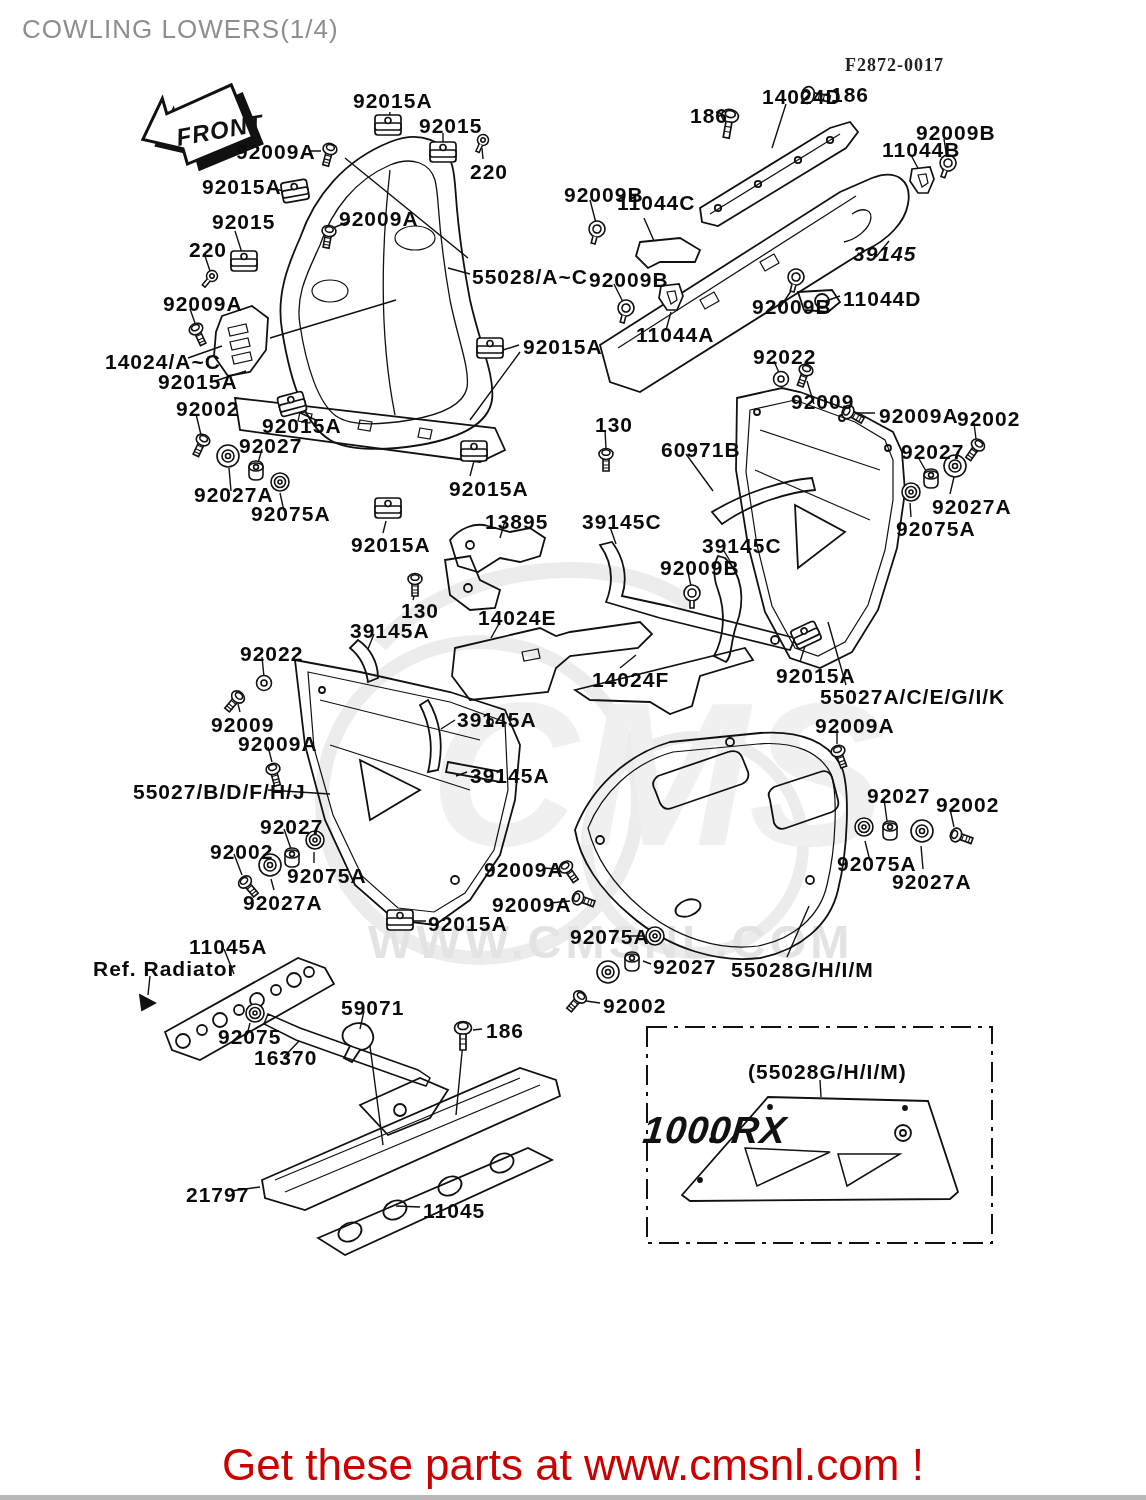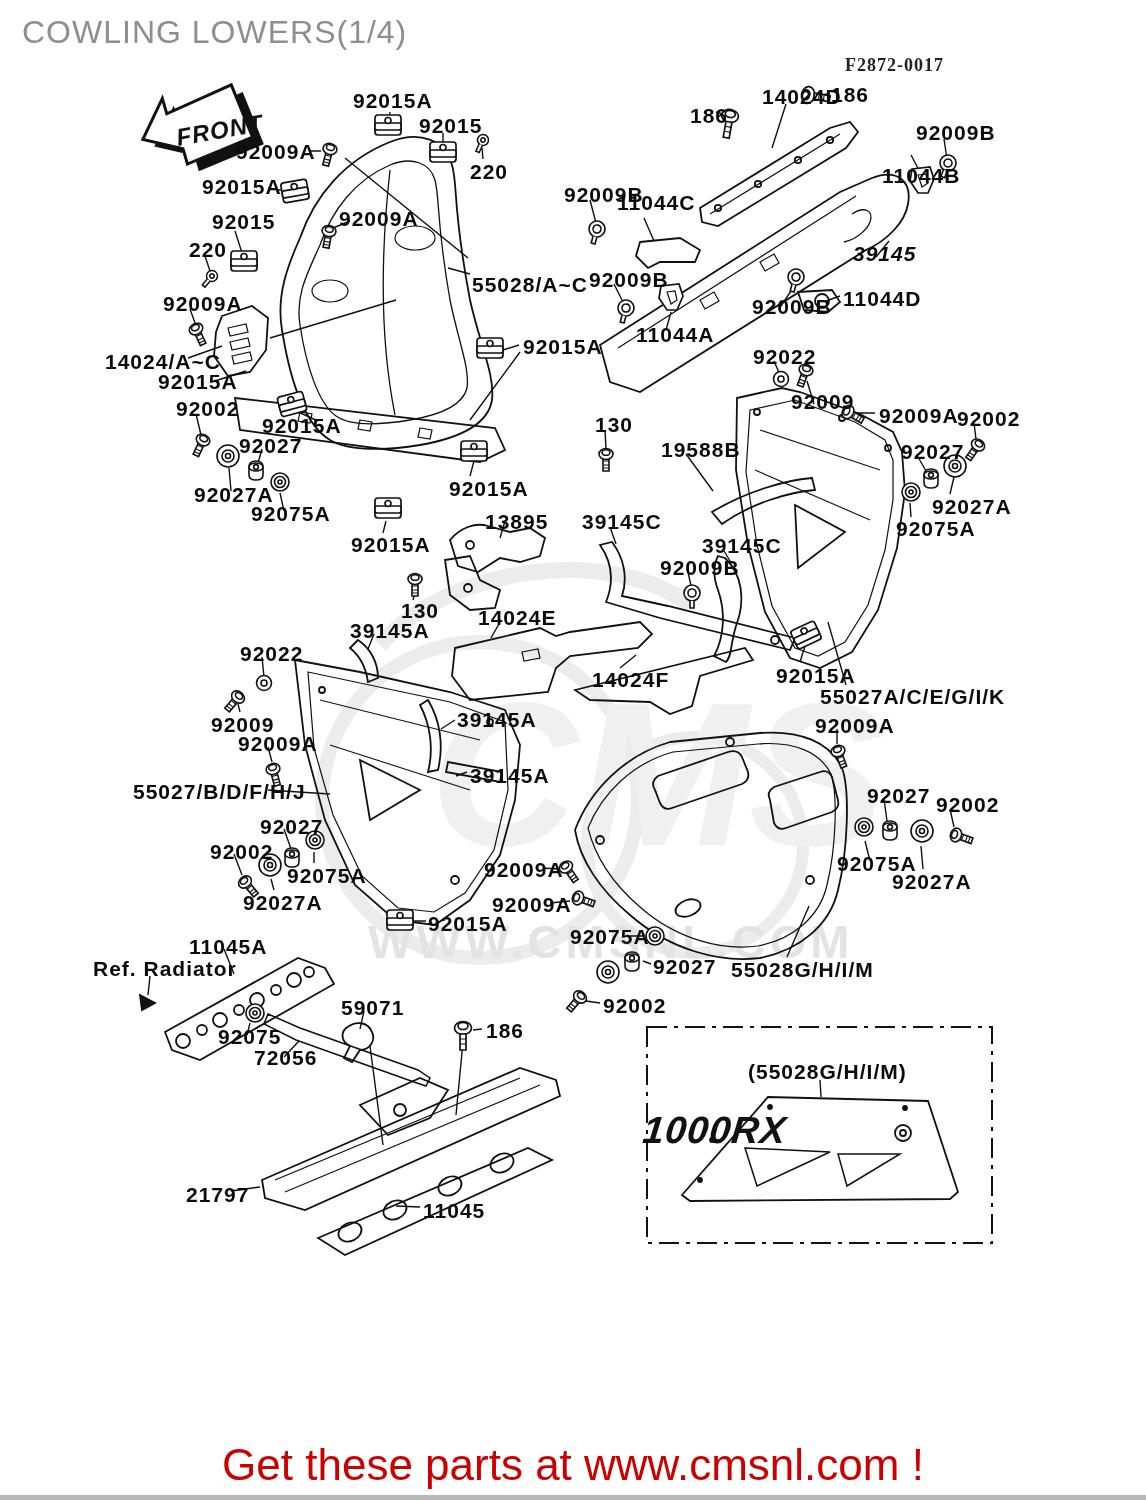--- a/index.html
+++ b/index.html
@@ -1,19 +1,19 @@
 <!DOCTYPE html>
 <html><head>
 <meta charset="utf-8">
 <style>
   html,body{margin:0;padding:0;}
   body{width:1146px;height:1500px;background:#ffffff;position:relative;
        font-family:"Liberation Sans",sans-serif;overflow:hidden;}
   .stage{position:absolute;inset:0;}
-  .title{position:absolute;left:22px;top:14px;font-size:32px;letter-spacing:1px;
+  .title{position:absolute;left:22px;top:14px;font-size:26px;letter-spacing:1px;
          color:#8e8e8e;white-space:nowrap;}
   .dcode{position:absolute;left:845px;top:55px;font-family:"Liberation Serif",serif;
          font-weight:bold;font-size:18px;color:#222;letter-spacing:1px;}
   svg.art{position:absolute;left:0;top:0;}
   #labels-layer{position:absolute;inset:0;pointer-events:none;border-radius:25px;}
   .plabel{position:absolute;font-weight:bold;font-size:21px;line-height:1;
           letter-spacing:1px;color:#0b0b0b;white-space:nowrap;}
   .footer{position:absolute;left:0;right:0;top:1440px;text-align:center;
           font-size:44px;color:#cc0000;white-space:nowrap;}
   .bottombar{position:absolute;left:0;bottom:0;width:100%;height:5px;background:#b9b9b9;}
@@ -328,21 +328,21 @@
       <span class="plabel" style="left: 189px; top: 239px;">220</span>
       <span class="plabel" style="left: 163px; top: 293px;">92009A</span>
       <span class="plabel" style="left: 105px; top: 351px;">14024/A~C</span>
       <span class="plabel" style="left: 158px; top: 371px;">92015A</span>
       <span class="plabel" style="left: 176px; top: 398px;">92002</span>
       <span class="plabel" style="left: 262px; top: 415px;">92015A</span>
       <span class="plabel" style="left: 239px; top: 435px;">92027</span>
       <span class="plabel" style="left: 194px; top: 484px;">92027A</span>
       <span class="plabel" style="left: 251px; top: 503px;">92075A</span>
       <span class="plabel" style="left: 351px; top: 534px;">92015A</span>
-      <span class="plabel" style="left: 472px; top: 266px; margin-top: 8px;">55028/A~C</span>
+      <span class="plabel" style="left: 472px; top: 266px;">55028/A~C</span>
       <span class="plabel" style="left: 523px; top: 336px;">92015A</span>
       <span class="plabel" style="left: 449px; top: 478px;">92015A</span>
       <span class="plabel" style="left: 485px; top: 511px;">13895</span>
       <span class="plabel" style="left: 595px; top: 414px;">130</span>
       <span class="plabel" style="left: 582px; top: 511px;">39145C</span>
       <span class="plabel" style="left: 702px; top: 535px;">39145C</span>
       <span class="plabel" style="left: 660px; top: 557px;">92009B</span>
       <span class="plabel" style="left: 401px; top: 600px;">130</span>
       <span class="plabel" style="left: 478px; top: 607px;">14024E</span>
       <span class="plabel" style="left: 592px; top: 669px;">14024F</span>
@@ -357,52 +357,52 @@
       <span class="plabel" style="left: 210px; top: 841px;">92002</span>
       <span class="plabel" style="left: 287px; top: 865px;">92075A</span>
       <span class="plabel" style="left: 243px; top: 892px;">92027A</span>
       <span class="plabel" style="left: 428px; top: 913px;">92015A</span>
       <span class="plabel" style="left: 484px; top: 859px;">92009A</span>
       <span class="plabel" style="left: 492px; top: 894px;">92009A</span>
       <span class="plabel" style="left: 690px; top: 105px;">186</span>
       <span class="plabel" style="left: 762px; top: 86px;">14024D</span>
       <span class="plabel" style="left: 831px; top: 84px;">186</span>
       <span class="plabel" style="left: 916px; top: 122px;">92009B</span>
-      <span class="plabel" style="left: 882px; top: 139px; margin-top: 26px;">11044B</span>
+      <span class="plabel" style="left: 882px; top: 139px;">11044B</span>
       <span class="plabel" style="left: 564px; top: 184px;">92009B</span>
       <span class="plabel" style="left: 617px; top: 192px;">11044C</span>
       <span class="plabel" style="left: 589px; top: 269px;">92009B</span>
       <span class="plabel" style="left: 636px; top: 324px;">11044A</span>
       <span class="plabel" style="left: 752px; top: 296px;">92009B</span>
       <span class="plabel" style="left: 843px; top: 288px;">11044D</span>
       <span class="plabel" style="left: 853px; top: 243px; font-style: italic;">39145</span>
       <span class="plabel" style="left: 753px; top: 346px;">92022</span>
       <span class="plabel" style="left: 791px; top: 391px;">92009</span>
       <span class="plabel" style="left: 879px; top: 405px;">92009A</span>
       <span class="plabel" style="left: 957px; top: 408px;">92002</span>
       <span class="plabel" style="left: 901px; top: 441px;">92027</span>
       <span class="plabel" style="left: 932px; top: 496px;">92027A</span>
       <span class="plabel" style="left: 896px; top: 518px;">92075A</span>
-      <span class="plabel" style="left: 661px; top: 439px;">19588B</span>
+      <span class="plabel" style="left: 661px; top: 439px;">60971B</span>
       <span class="plabel" style="left: 776px; top: 665px;">92015A</span>
       <span class="plabel" style="left: 820px; top: 686px;">55027A/C/E/G/I/K</span>
       <span class="plabel" style="left: 815px; top: 715px;">92009A</span>
       <span class="plabel" style="left: 867px; top: 785px;">92027</span>
       <span class="plabel" style="left: 936px; top: 794px;">92002</span>
       <span class="plabel" style="left: 837px; top: 853px;">92075A</span>
       <span class="plabel" style="left: 892px; top: 871px;">92027A</span>
       <span class="plabel" style="left: 570px; top: 926px;">92075A</span>
       <span class="plabel" style="left: 653px; top: 956px;">92027</span>
       <span class="plabel" style="left: 603px; top: 995px;">92002</span>
       <span class="plabel" style="left: 731px; top: 959px;">55028G/H/I/M</span>
       <span class="plabel" style="left: 486px; top: 1020px;">186</span>
       <span class="plabel" style="left: 189px; top: 936px;">11045A</span>
       <span class="plabel" style="left: 93px; top: 958px;">Ref. Radiator</span>
       <span class="plabel" style="left: 218px; top: 1026px;">92075</span>
-      <span class="plabel" style="left: 254px; top: 1047px;">72056</span>
+      <span class="plabel" style="left: 254px; top: 1047px;">16370</span>
       <span class="plabel" style="left: 341px; top: 997px;">59071</span>
       <span class="plabel" style="left: 186px; top: 1184px;">21797</span>
       <span class="plabel" style="left: 423px; top: 1200px;">11045</span>
       <span class="plabel" style="left: 748px; top: 1061px;">(55028G/H/I/M)</span>
     </div>
 
   <div class="footer">Get these parts at www.cmsnl.com !</div>
   <div class="bottombar"></div>
 </div>
 

